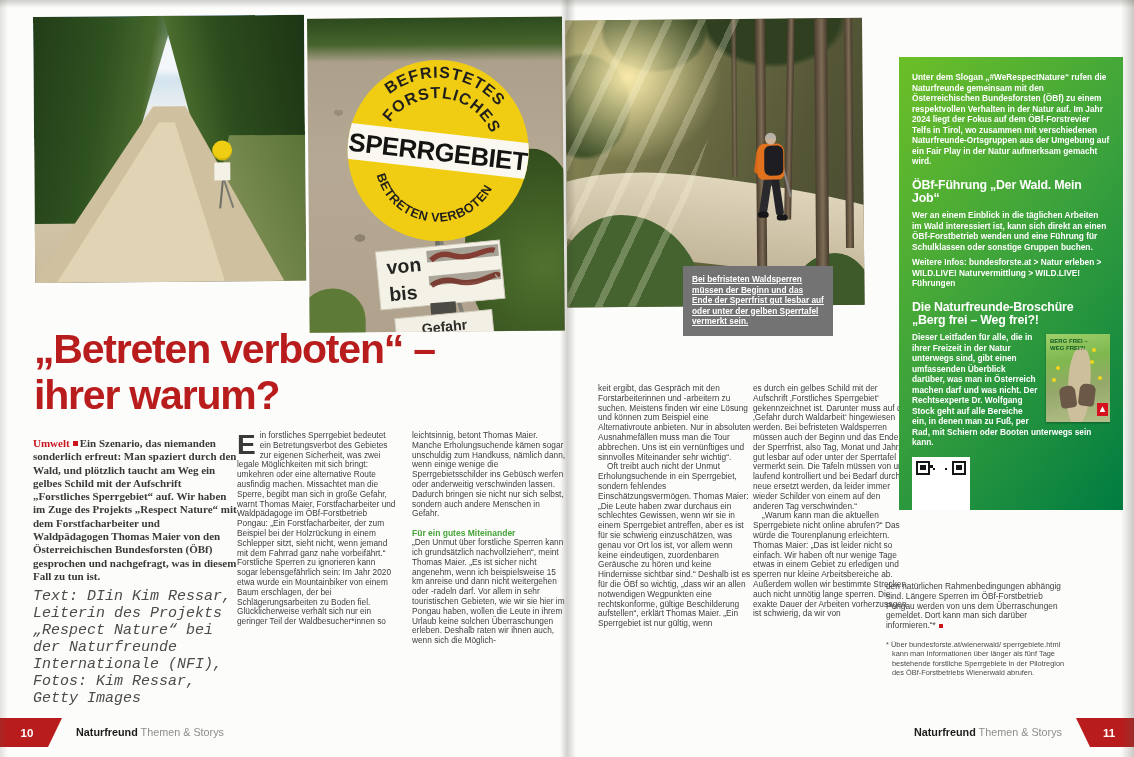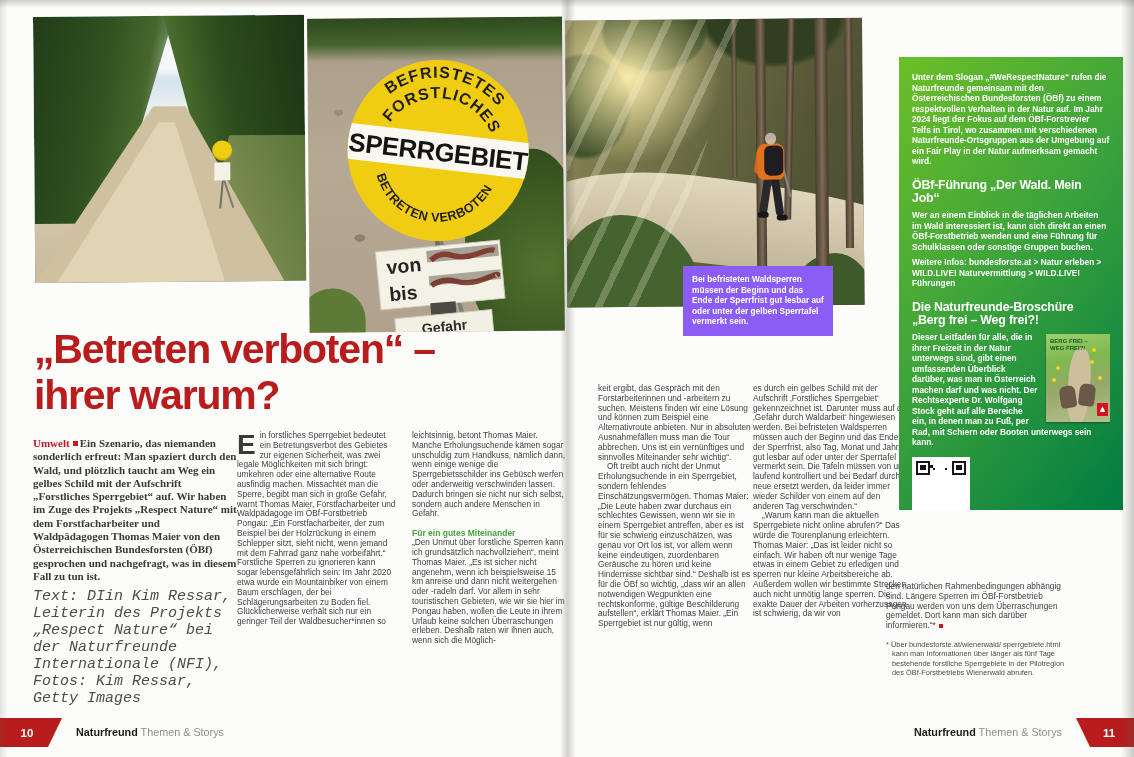--- a/index.html
+++ b/index.html
@@ -82,22 +82,22 @@
   .hk-hair{position:absolute;left:16px;top:-1px;width:11px;height:6px;border-radius:6px 6px 0 0;background:#b7b0a6;}
   .hk-body{position:absolute;left:8px;top:10px;width:27px;height:36px;border-radius:8px 8px 6px 6px;background:#e2711d;}
   .hk-pack{position:absolute;left:15px;top:12px;width:19px;height:30px;border-radius:6px;background:#1d1d22;}
   .hk-arm{position:absolute;left:6px;top:16px;width:7px;height:24px;border-radius:4px;background:#d4661a;transform:rotate(8deg);}
   .hk-leg1{position:absolute;left:12px;top:44px;width:8px;height:36px;border-radius:3px;background:#2a2a2e;transform:rotate(9deg);}
   .hk-leg2{position:absolute;left:24px;top:44px;width:8px;height:38px;border-radius:3px;background:#232327;transform:rotate(-8deg);}
   .hk-shoe1{position:absolute;left:8px;top:78px;width:11px;height:6px;border-radius:3px;background:#17171a;}
   .hk-shoe2{position:absolute;left:27px;top:81px;width:11px;height:6px;border-radius:3px;background:#17171a;}
   .hk-pole{position:absolute;left:36px;top:30px;width:2px;height:34px;background:#888;transform:rotate(-14deg);}
 
-  .caption-box{position:absolute;left:683px;top:266px;width:150px;z-index:5;background:#8b5cf6;color:#fff;
-    padding:8px 9px 9px;font-size:8.3px;line-height:10.6px;font-weight:700;}
+  .caption-box{position:absolute;left:683px;top:266px;width:150px;z-index:5;background:#737373;color:#fff;
+    padding:8px 9px 9px;font-size:8.3px;line-height:10.6px;font-weight:700;text-decoration:underline;}
 
   
   .title{position:absolute;left:30px;top:322px;margin:4px;font-size:41px;line-height:46px;font-weight:700;
     letter-spacing:-1.2px;color:#b91c1c;}
   .col{position:absolute;}
   .col p{margin:0;}
   .col-l1{left:33px;top:437px;width:204px;}
   .intro{font-family:"Liberation Serif",serif;font-weight:700;font-size:11px;line-height:13.3px;color:#3a3937;}
   .cat{color:#c9131d;}
   .sq{display:inline-block;width:5px;height:5px;background:#c9131d;margin:0 2px 1px 3px;}

